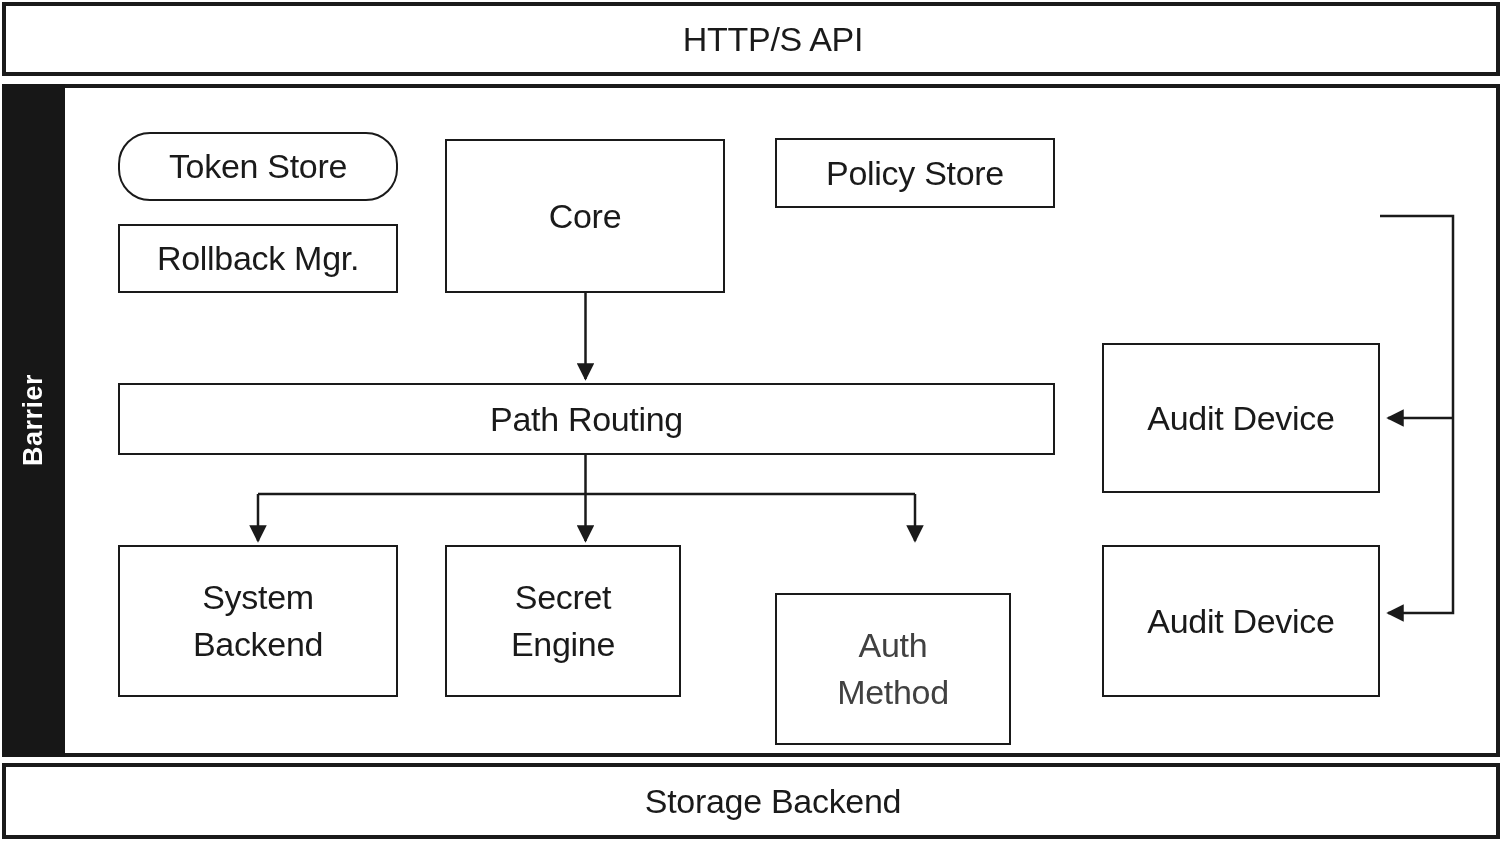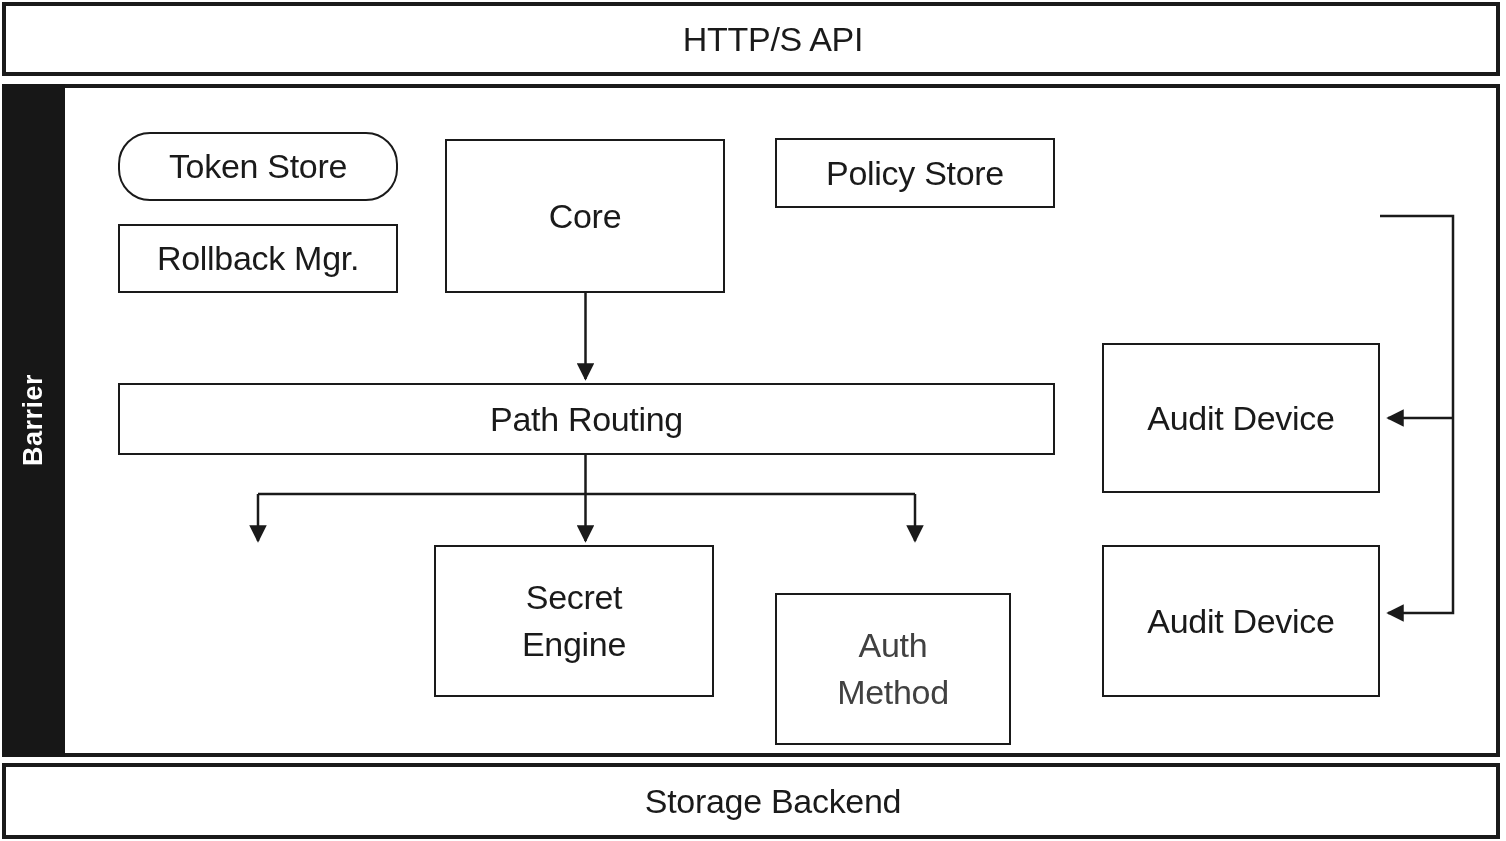--- a/index.html
+++ b/index.html
@@ -67,21 +67,21 @@
   
   #node-token-store    { left:118px;  top:132px; width:280px; height:69px;border-radius:32px;  }
   #node-rollback-mgr   { left:118px;  top:224px; width:280px; height:69px;  }
   #node-core           { left:445px;  top:139px; width:280px; height:154px; }
   #node-policy-store   { left:775px;  top:138px; width:280px; height:70px;align-items:center;  }
   #node-expiration-mgr { left:775px;  top:224px; width:280px; height:69px;  }
   #node-audit-broker   { left:1102px; top:139px; width:278px; height:154px; }
   #node-path-routing   { left:118px;  top:383px; width:937px; height:72px;  }
   #node-audit-device-top    { left:1102px; top:343px; width:278px; height:150px; }
   #node-system-backend { left:118px;  top:545px; width:280px; height:152px; }
-  #node-secret-engine  { left:434px;  top:545px; width:280px; height:152px; }
+  #node-secret-engine  { left:445px;  top:545px; width:236px; height:152px; }
   #node-auth-method    { left:775px;  top:545px; width:236px; height:152px;margin-top:48px; }
   #node-audit-device-bottom { left:1102px; top:545px; width:278px; height:152px; }
   #edge-layer{
     position:absolute; left:0; top:0; width:1506px; height:841px;
     pointer-events:none;
   }
   #edge-layer path{ stroke:var(--ink); stroke-width:2.5; fill:none; }
 </style>
 </head>
 <body>
@@ -122,20 +122,24 @@
   </div>
   <div class="node" id="node-policy-store">
     <span>Policy Store</span>
   </div>
   <div class="node" id="node-path-routing">
     <span>Path Routing</span>
   </div>
   <div class="node" id="node-audit-device-top">
     <span>Audit Device</span>
   </div>
+  <div class="node" id="node-system-backend">
+    <span>System
+Backend</span>
+  </div>
   <div class="node" id="node-secret-engine">
     <span>Secret
 Engine</span>
   </div>
   <div class="node muted" id="node-auth-method">
     <span>Auth
 Method</span>
   </div>
   <div class="node" id="node-audit-device-bottom">
     <span>Audit Device</span>

